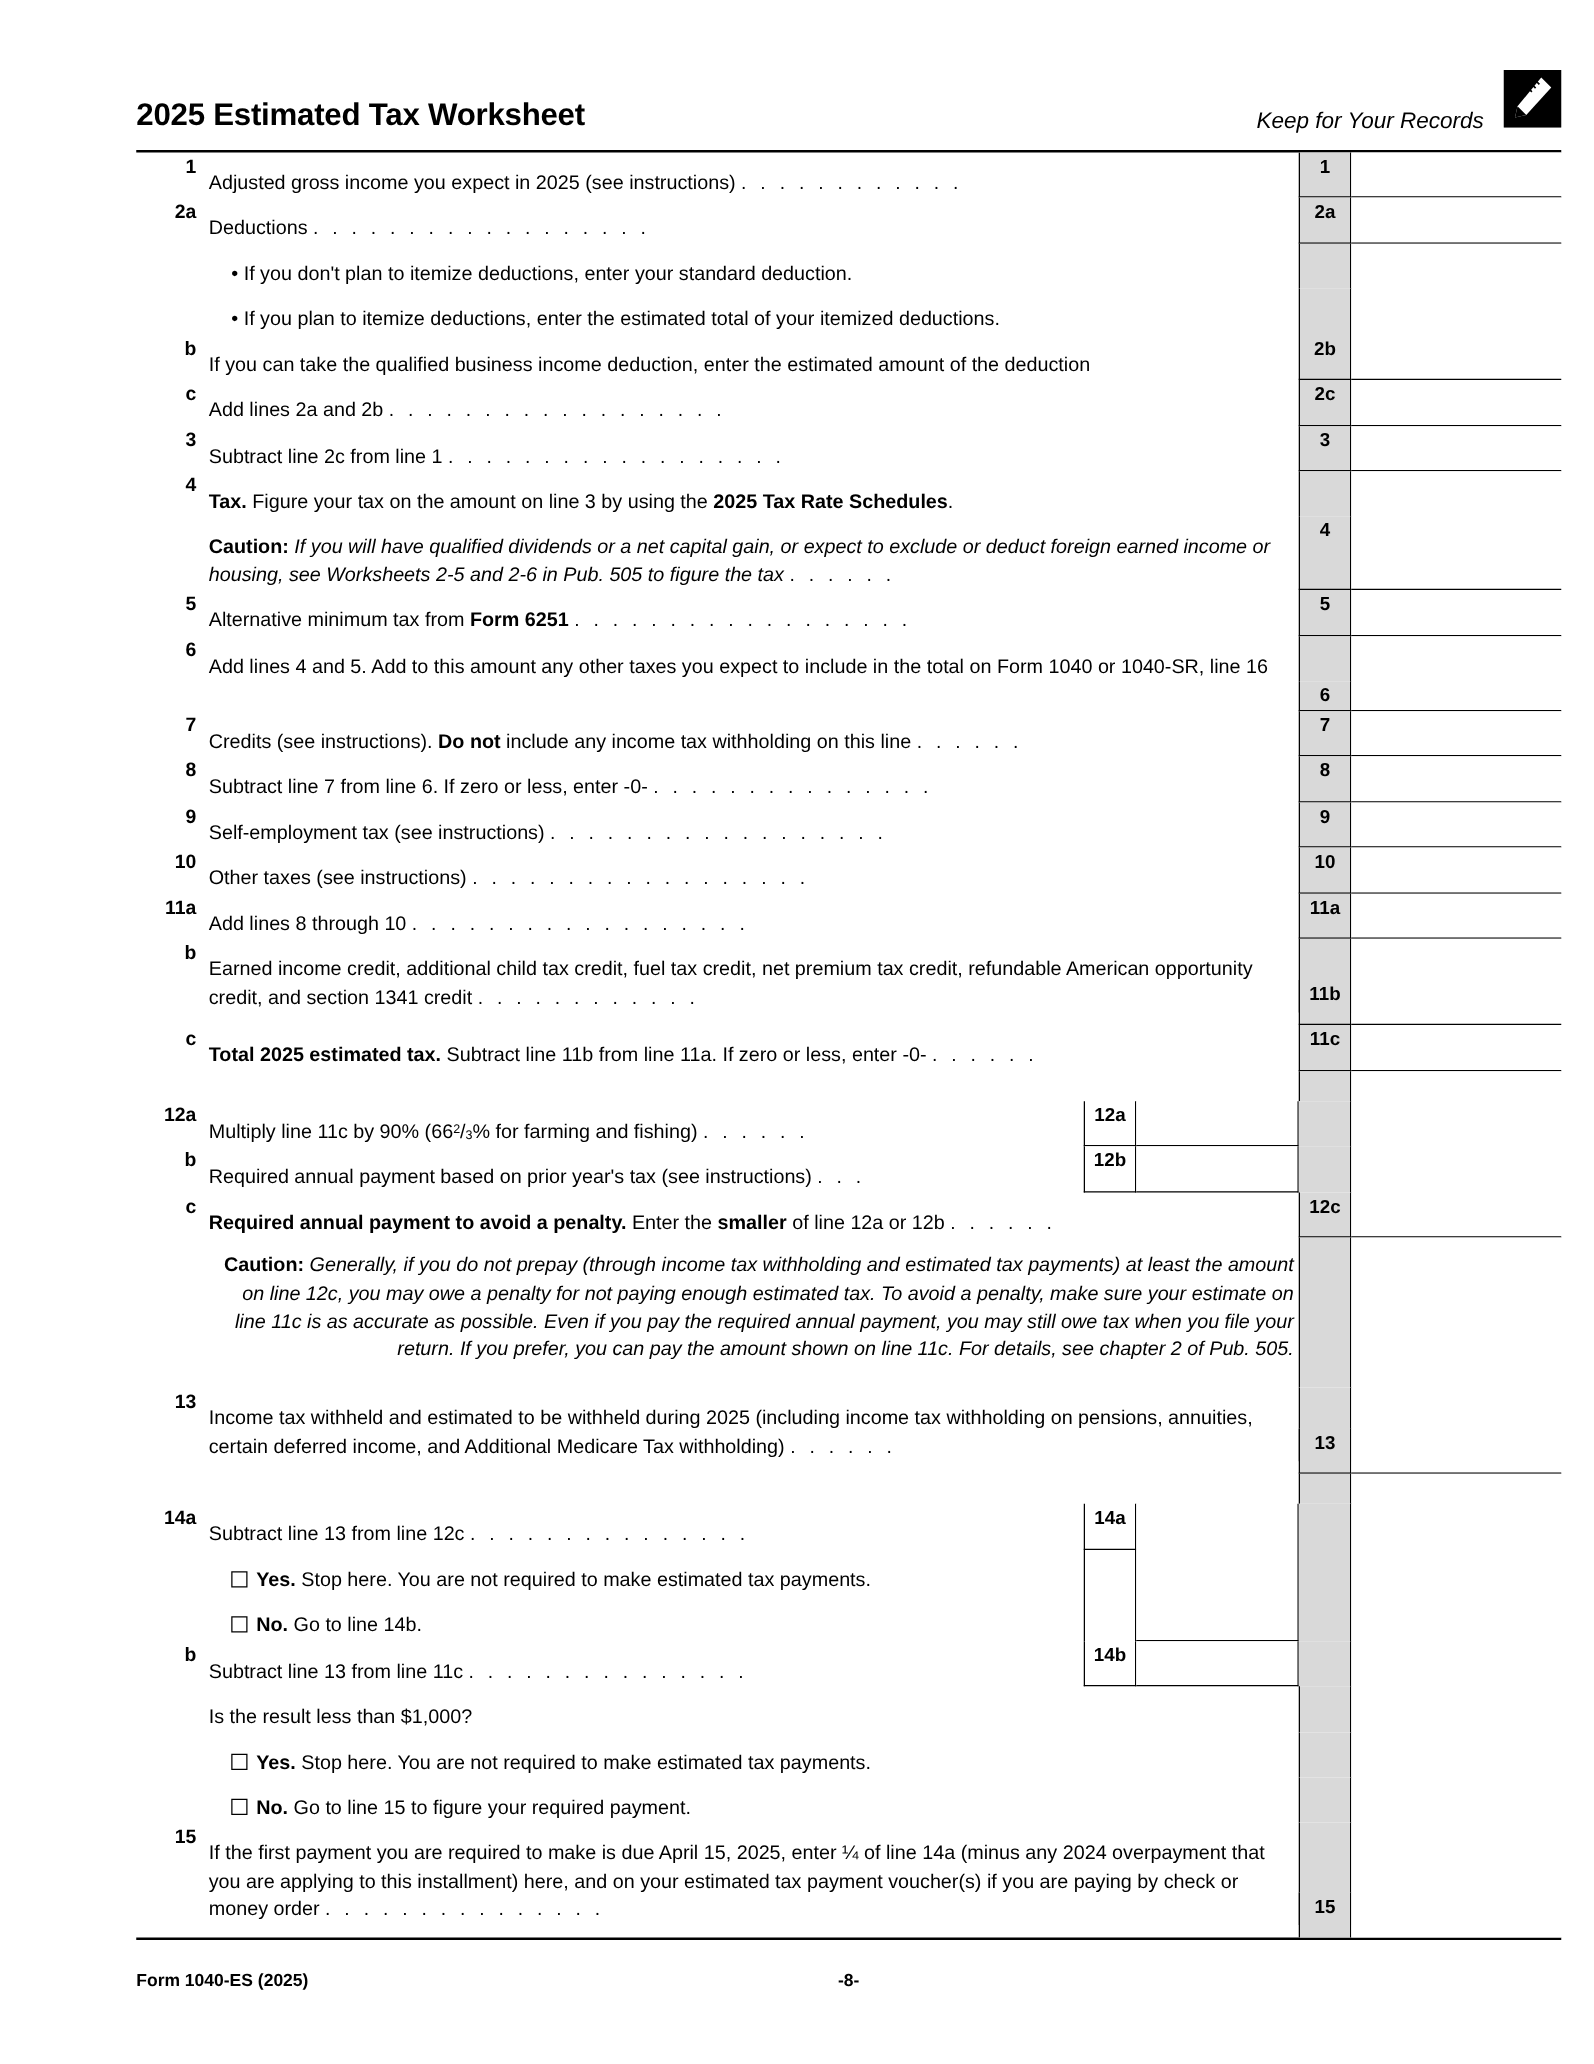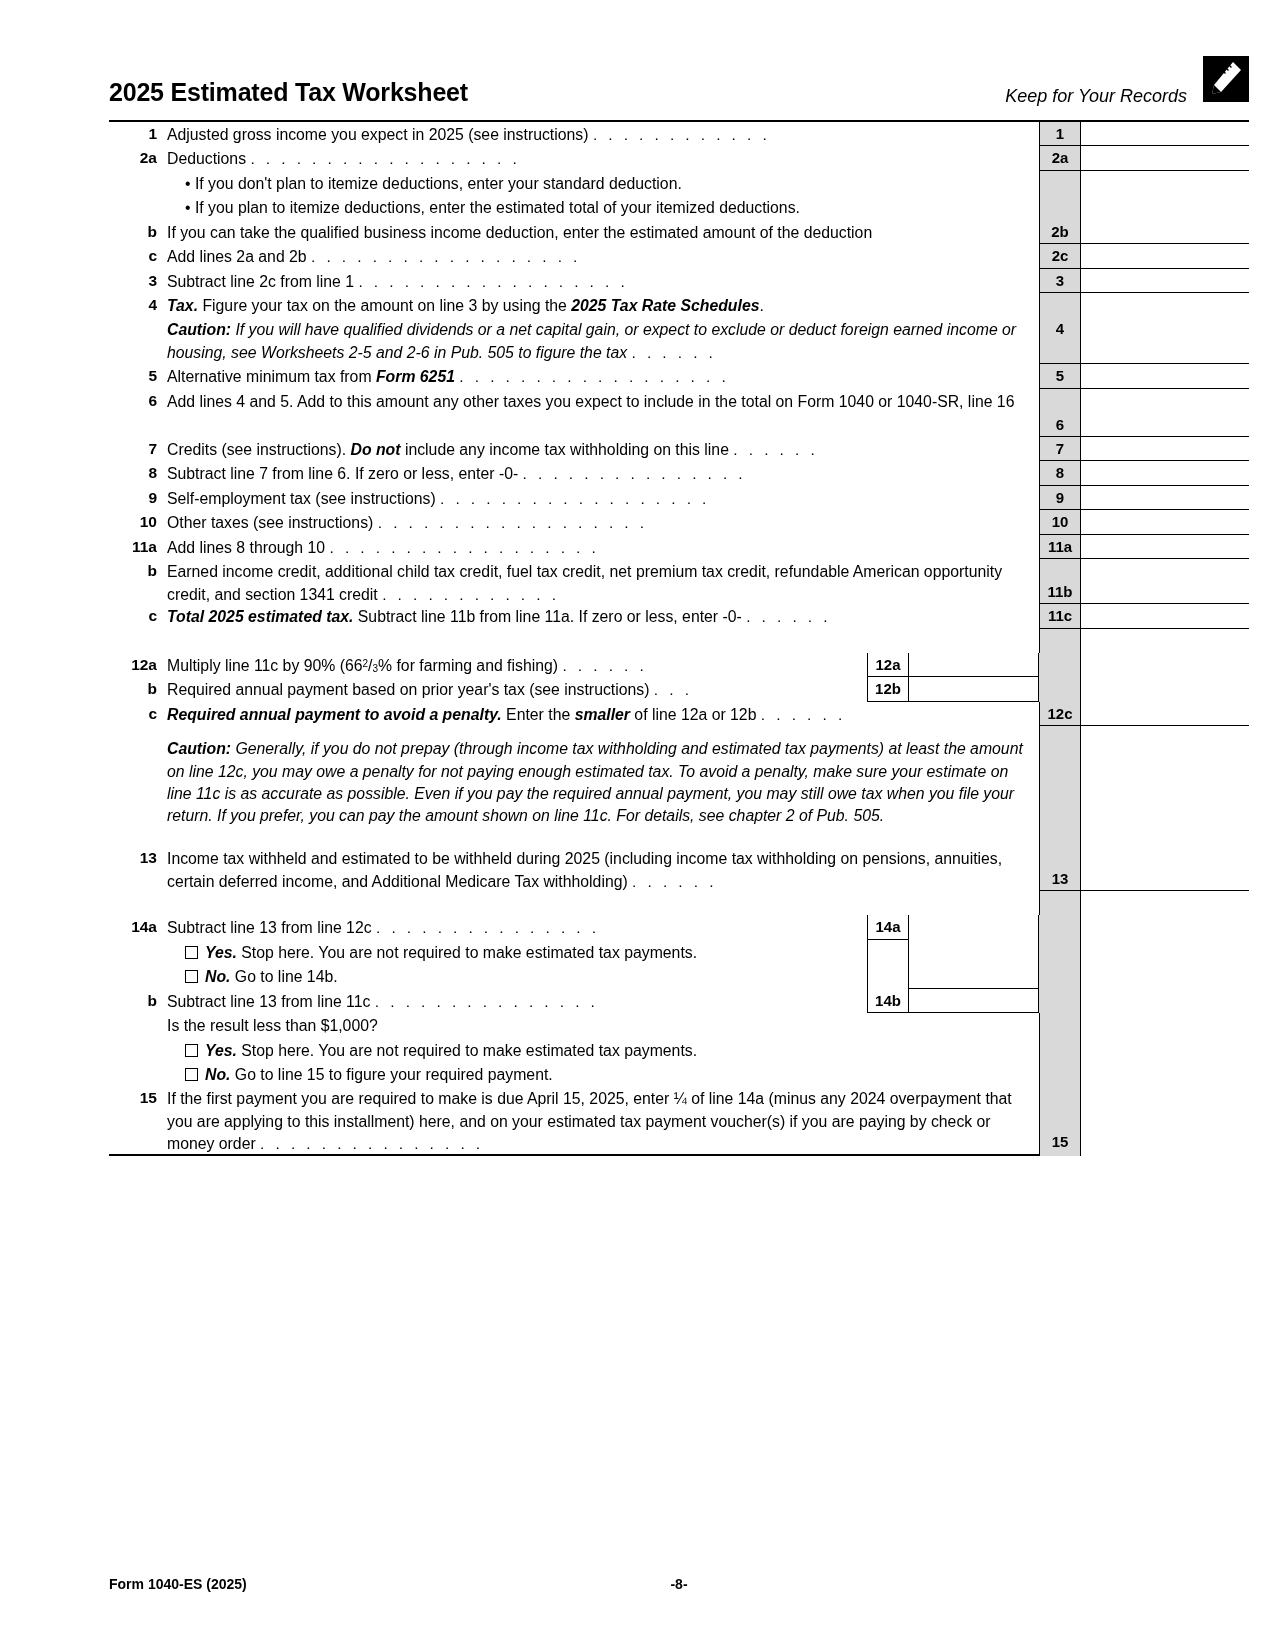--- a/index.html
+++ b/index.html
@@ -69,26 +69,26 @@
     flex: 0 0 58px;
     text-align: right;
     padding-right: 10px;
     font-size: 15.5px;
     font-weight: bold;
     padding-top: 3px;
   }
   .txt {
     flex: 1 1 auto;
     font-size: 15.8px;
-    padding-top: 2px;
+    padding-top: 14px;
     padding-right: 4px;
     line-height: 1.42;
     position: relative;
   }
-  .txt b { font-weight: bold; font-style: italic; }
+  .txt b { font-weight: bold; }
   .txt i { font-style: italic; }
   .dots {
     letter-spacing: 3.4px;
     font-size: 15.5px;
   }
 
   
   .lbl {
     flex: 0 0 42px;
     width: 42px;
@@ -394,21 +394,21 @@
       <div class="txt">
         <b>Required annual payment to avoid a penalty.</b><span> Enter the </span><b>smaller</b><span> of line 12a or 12b</span>
         <span class="dots">. . . . . .</span>
       </div>
       <div class="lbl underline-b">12c</div>
       <div class="amt underline-b"></div>
     </div>
 
     <div class="row" style="min-height:120px;">
       <div class="num"></div>
-      <div class="txt" style="padding-top:12px;">
+      <div class="txt" style="padding-top:12px;text-align:right;">
         <b>Caution:</b><i> Generally, if you do not prepay (through income tax withholding and estimated tax payments) at least the amount on line 12c, you may owe a penalty for not paying enough estimated tax. To avoid a penalty, make sure your estimate on line 11c is as accurate as possible. Even if you pay the required annual payment, you may still owe tax when you file your return. If you prefer, you can pay the amount shown on line 11c. For details, see chapter 2 of Pub. 505.</i>
       </div>
       <div class="lbl shade"></div>
       <div class="amt"></div>
     </div>
 
     <div class="row">
       <div class="num">13</div>
       <div class="txt">
         <span>Income tax withheld and estimated to be withheld during 2025 (including income tax withholding on pensions, annuities, certain deferred income, and Additional Medicare Tax withholding)</span>

